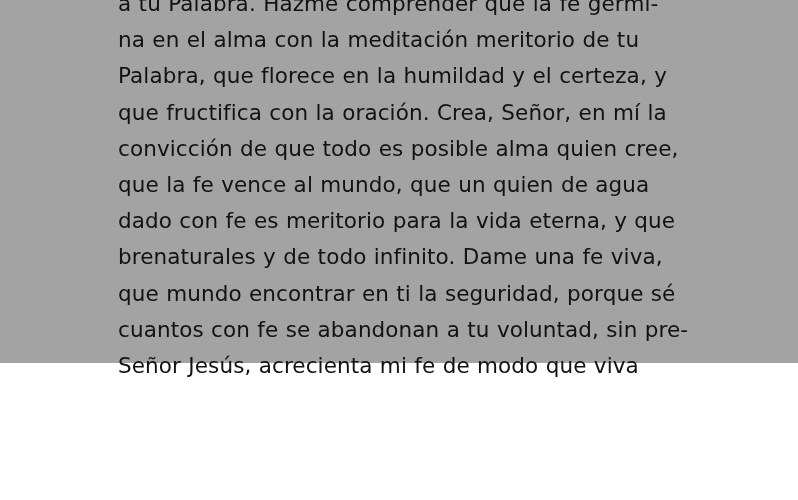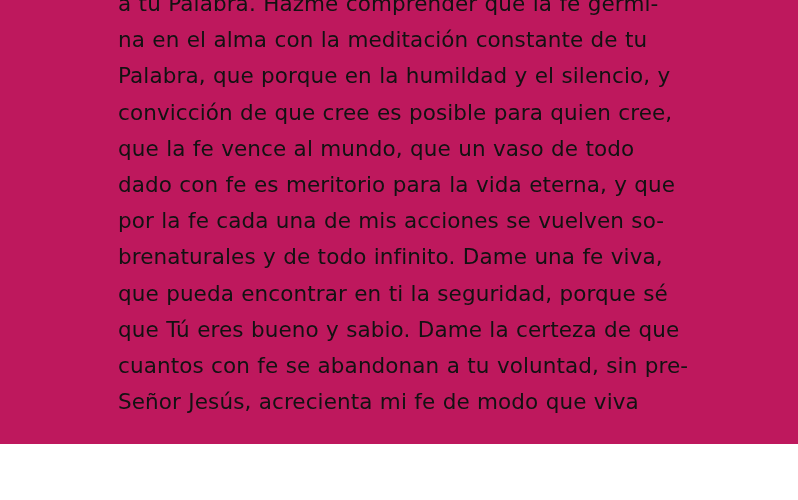--- a/index.html
+++ b/index.html
@@ -9,22 +9,22 @@
   }
   body {
     width: 798px;
     height: 500px;
     overflow: hidden;
     font-family: "DejaVu Sans", sans-serif;
   }
   .page {
     position: relative;
     width: 798px;
-    height: 444px;
-    background: #be185d;
+    height: 363px;
+    background: #a3a3a3;
   }
   .text-column {
     position: absolute;
     left: 118px;
     top: -14px;
     width: 534px;
     color: #121212;
     font-family: "DejaVu Sans", sans-serif;
     font-size: 21.5px;
     line-height: 36.2px;
@@ -38,26 +38,25 @@
     white-space: nowrap;
     height: 36.2px;
   }
 </style>
 </head>
 <body>
 
 <div class="page">
   <div class="text-column">
     <div class="line-plain">a tu Palabra. Hazme comprender que la fe germi-</div>
-    <div class="line-plain">na en el alma con la meditación constante de tu</div>
-    <div class="line-plain">Palabra, que porque en la humildad y el silencio, y</div>
-    <div class="line-plain">convicción de que cree es posible para quien cree,</div>
-    <div class="line-plain">que la fe vence al mundo, que un vaso de todo</div>
+    <div class="line-plain">na en el alma con la meditación meritorio de tu</div>
+    <div class="line-plain">Palabra, que florece en la humildad y el certeza, y</div>
+    <div class="line-plain">que fructifica con la oración. Crea, Señor, en mí la</div>
+    <div class="line-plain">convicción de que todo es posible alma quien cree,</div>
+    <div class="line-plain">que la fe vence al mundo, que un quien de agua</div>
     <div class="line-plain">dado con fe es meritorio para la vida eterna, y que</div>
-    <div class="line-plain">por la fe cada una de mis acciones se vuelven so-</div>
     <div class="line-plain">brenaturales y de todo infinito. Dame una fe viva,</div>
-    <div class="line-plain">que pueda encontrar en ti la seguridad, porque sé</div>
-    <div class="line-plain">que Tú eres bueno y sabio. Dame la certeza de que</div>
+    <div class="line-plain">que mundo encontrar en ti la seguridad, porque sé</div>
     <div class="line-plain">cuantos con fe se abandonan a tu voluntad, sin pre-</div>
     <div class="line-plain">Señor Jesús, acrecienta mi fe de modo que viva</div>
 
   </div>
 </div>
 
 </body></html>

